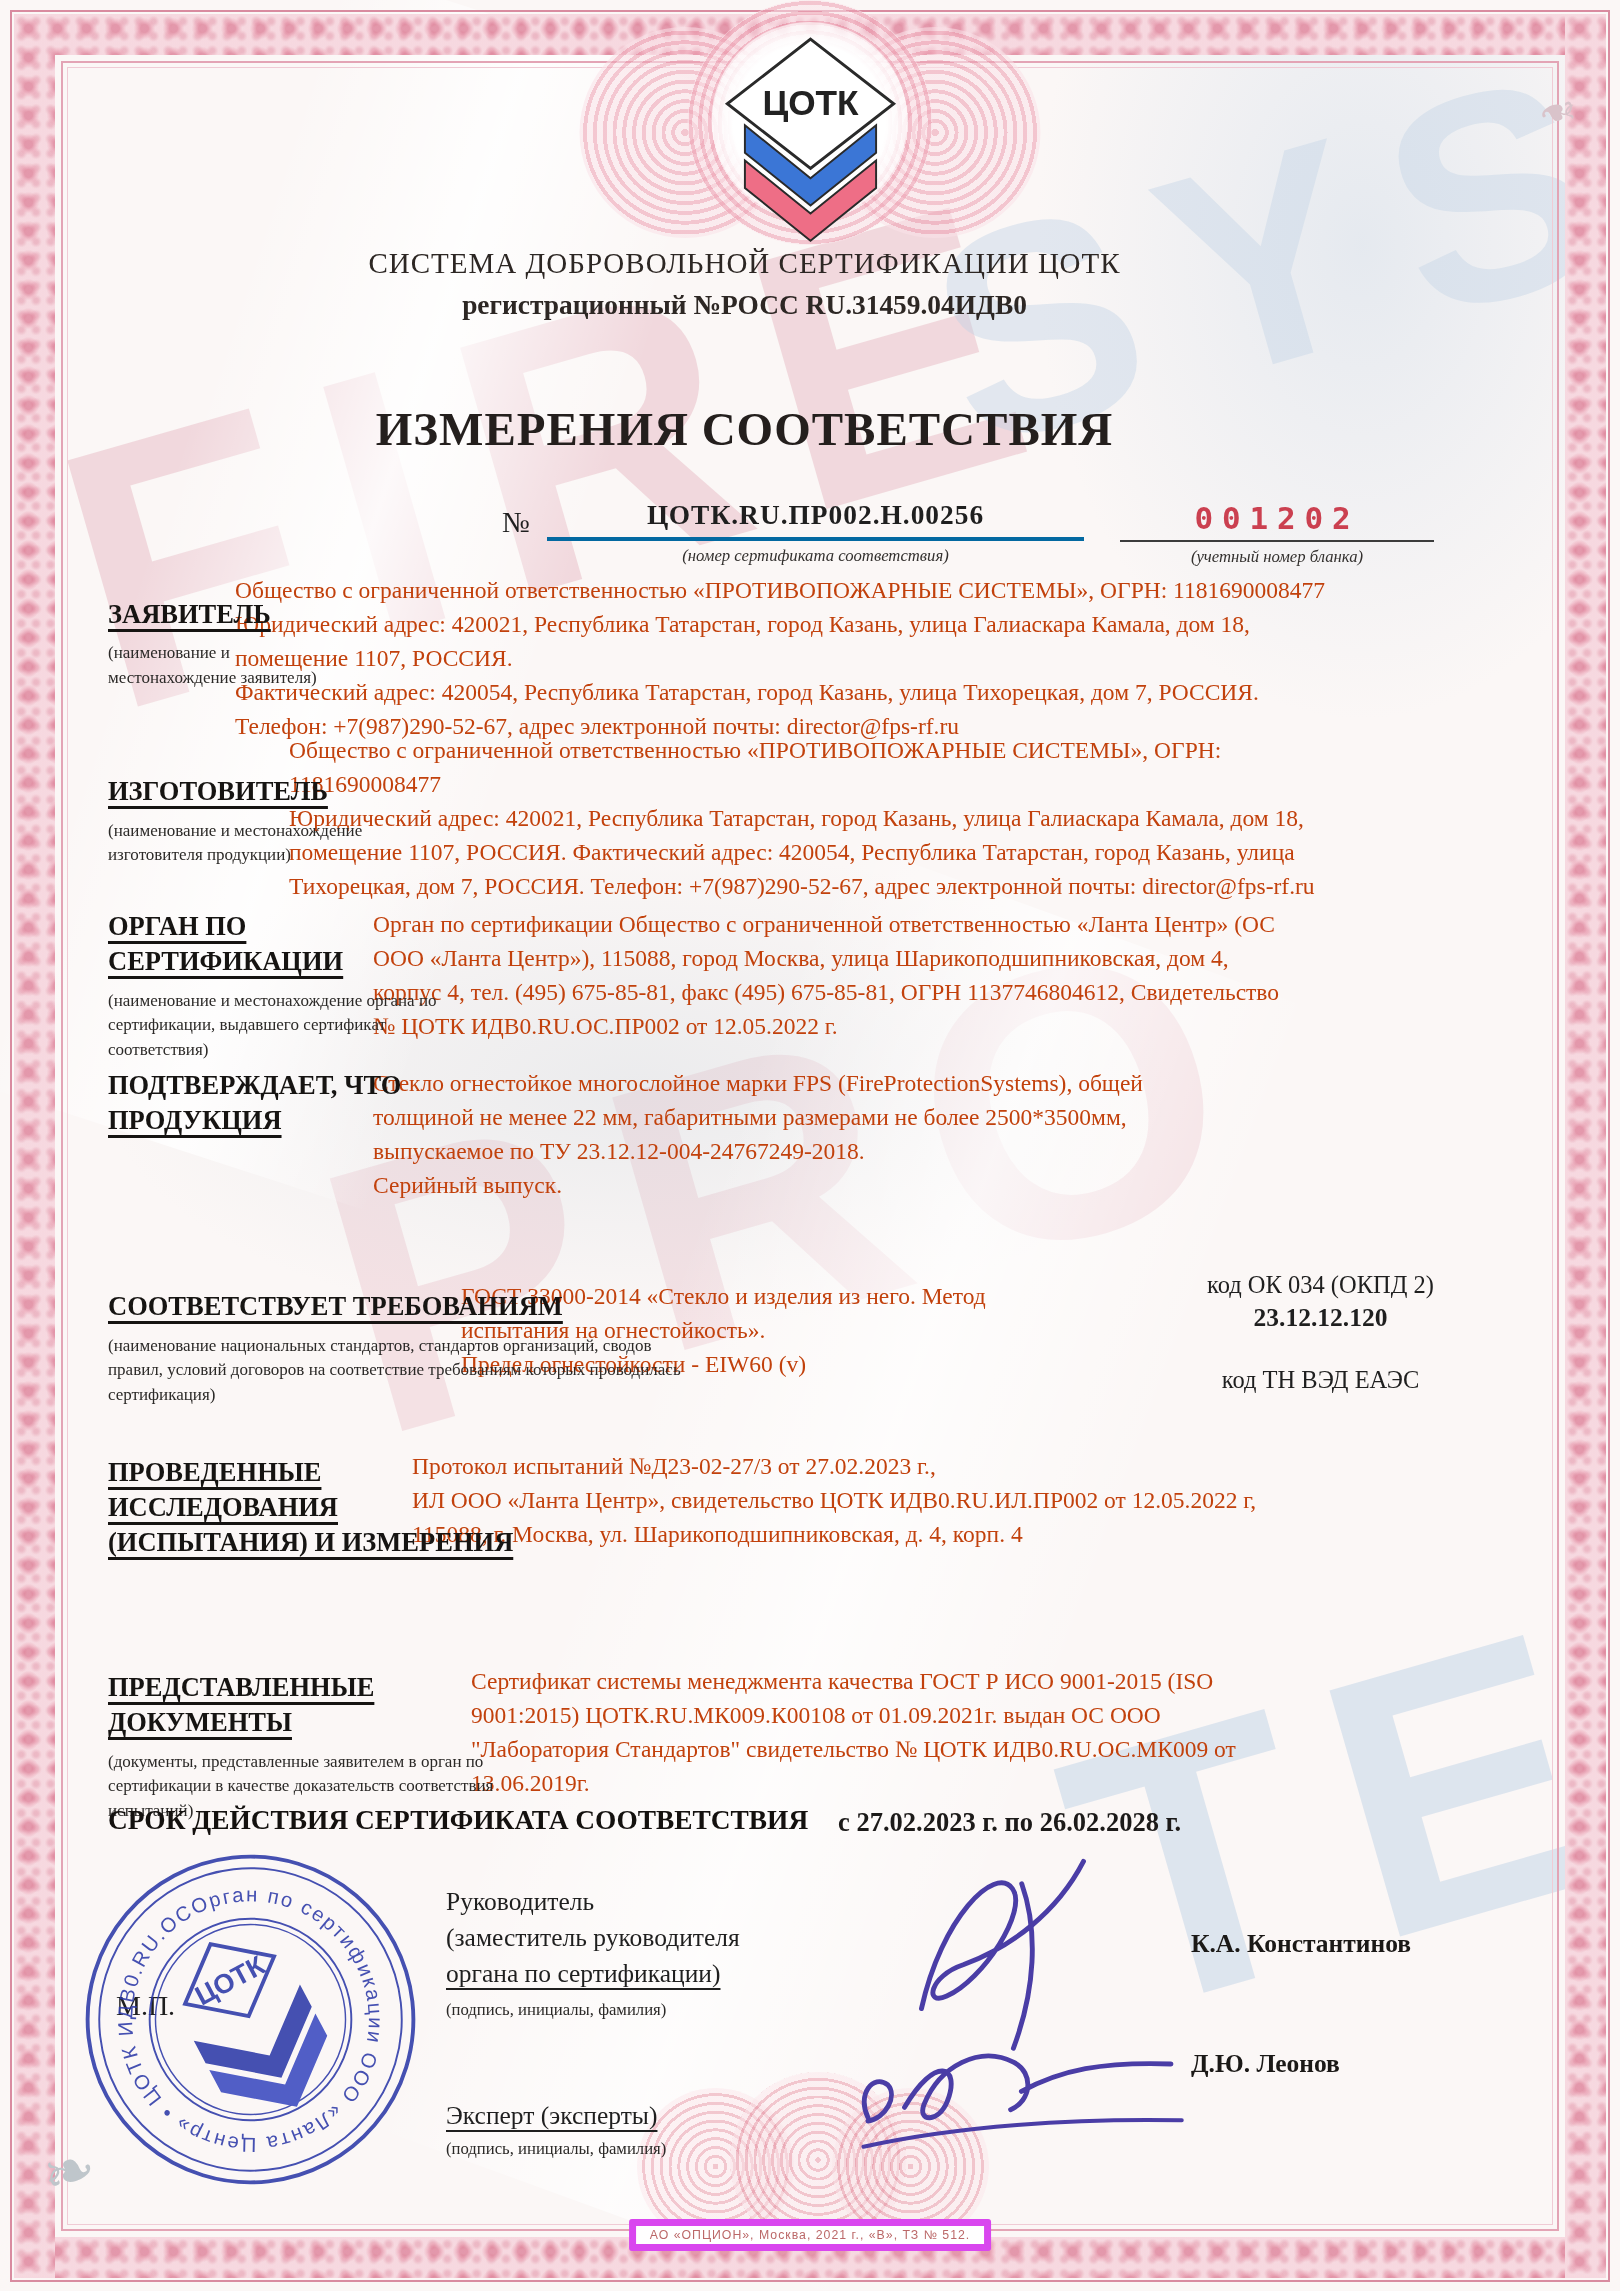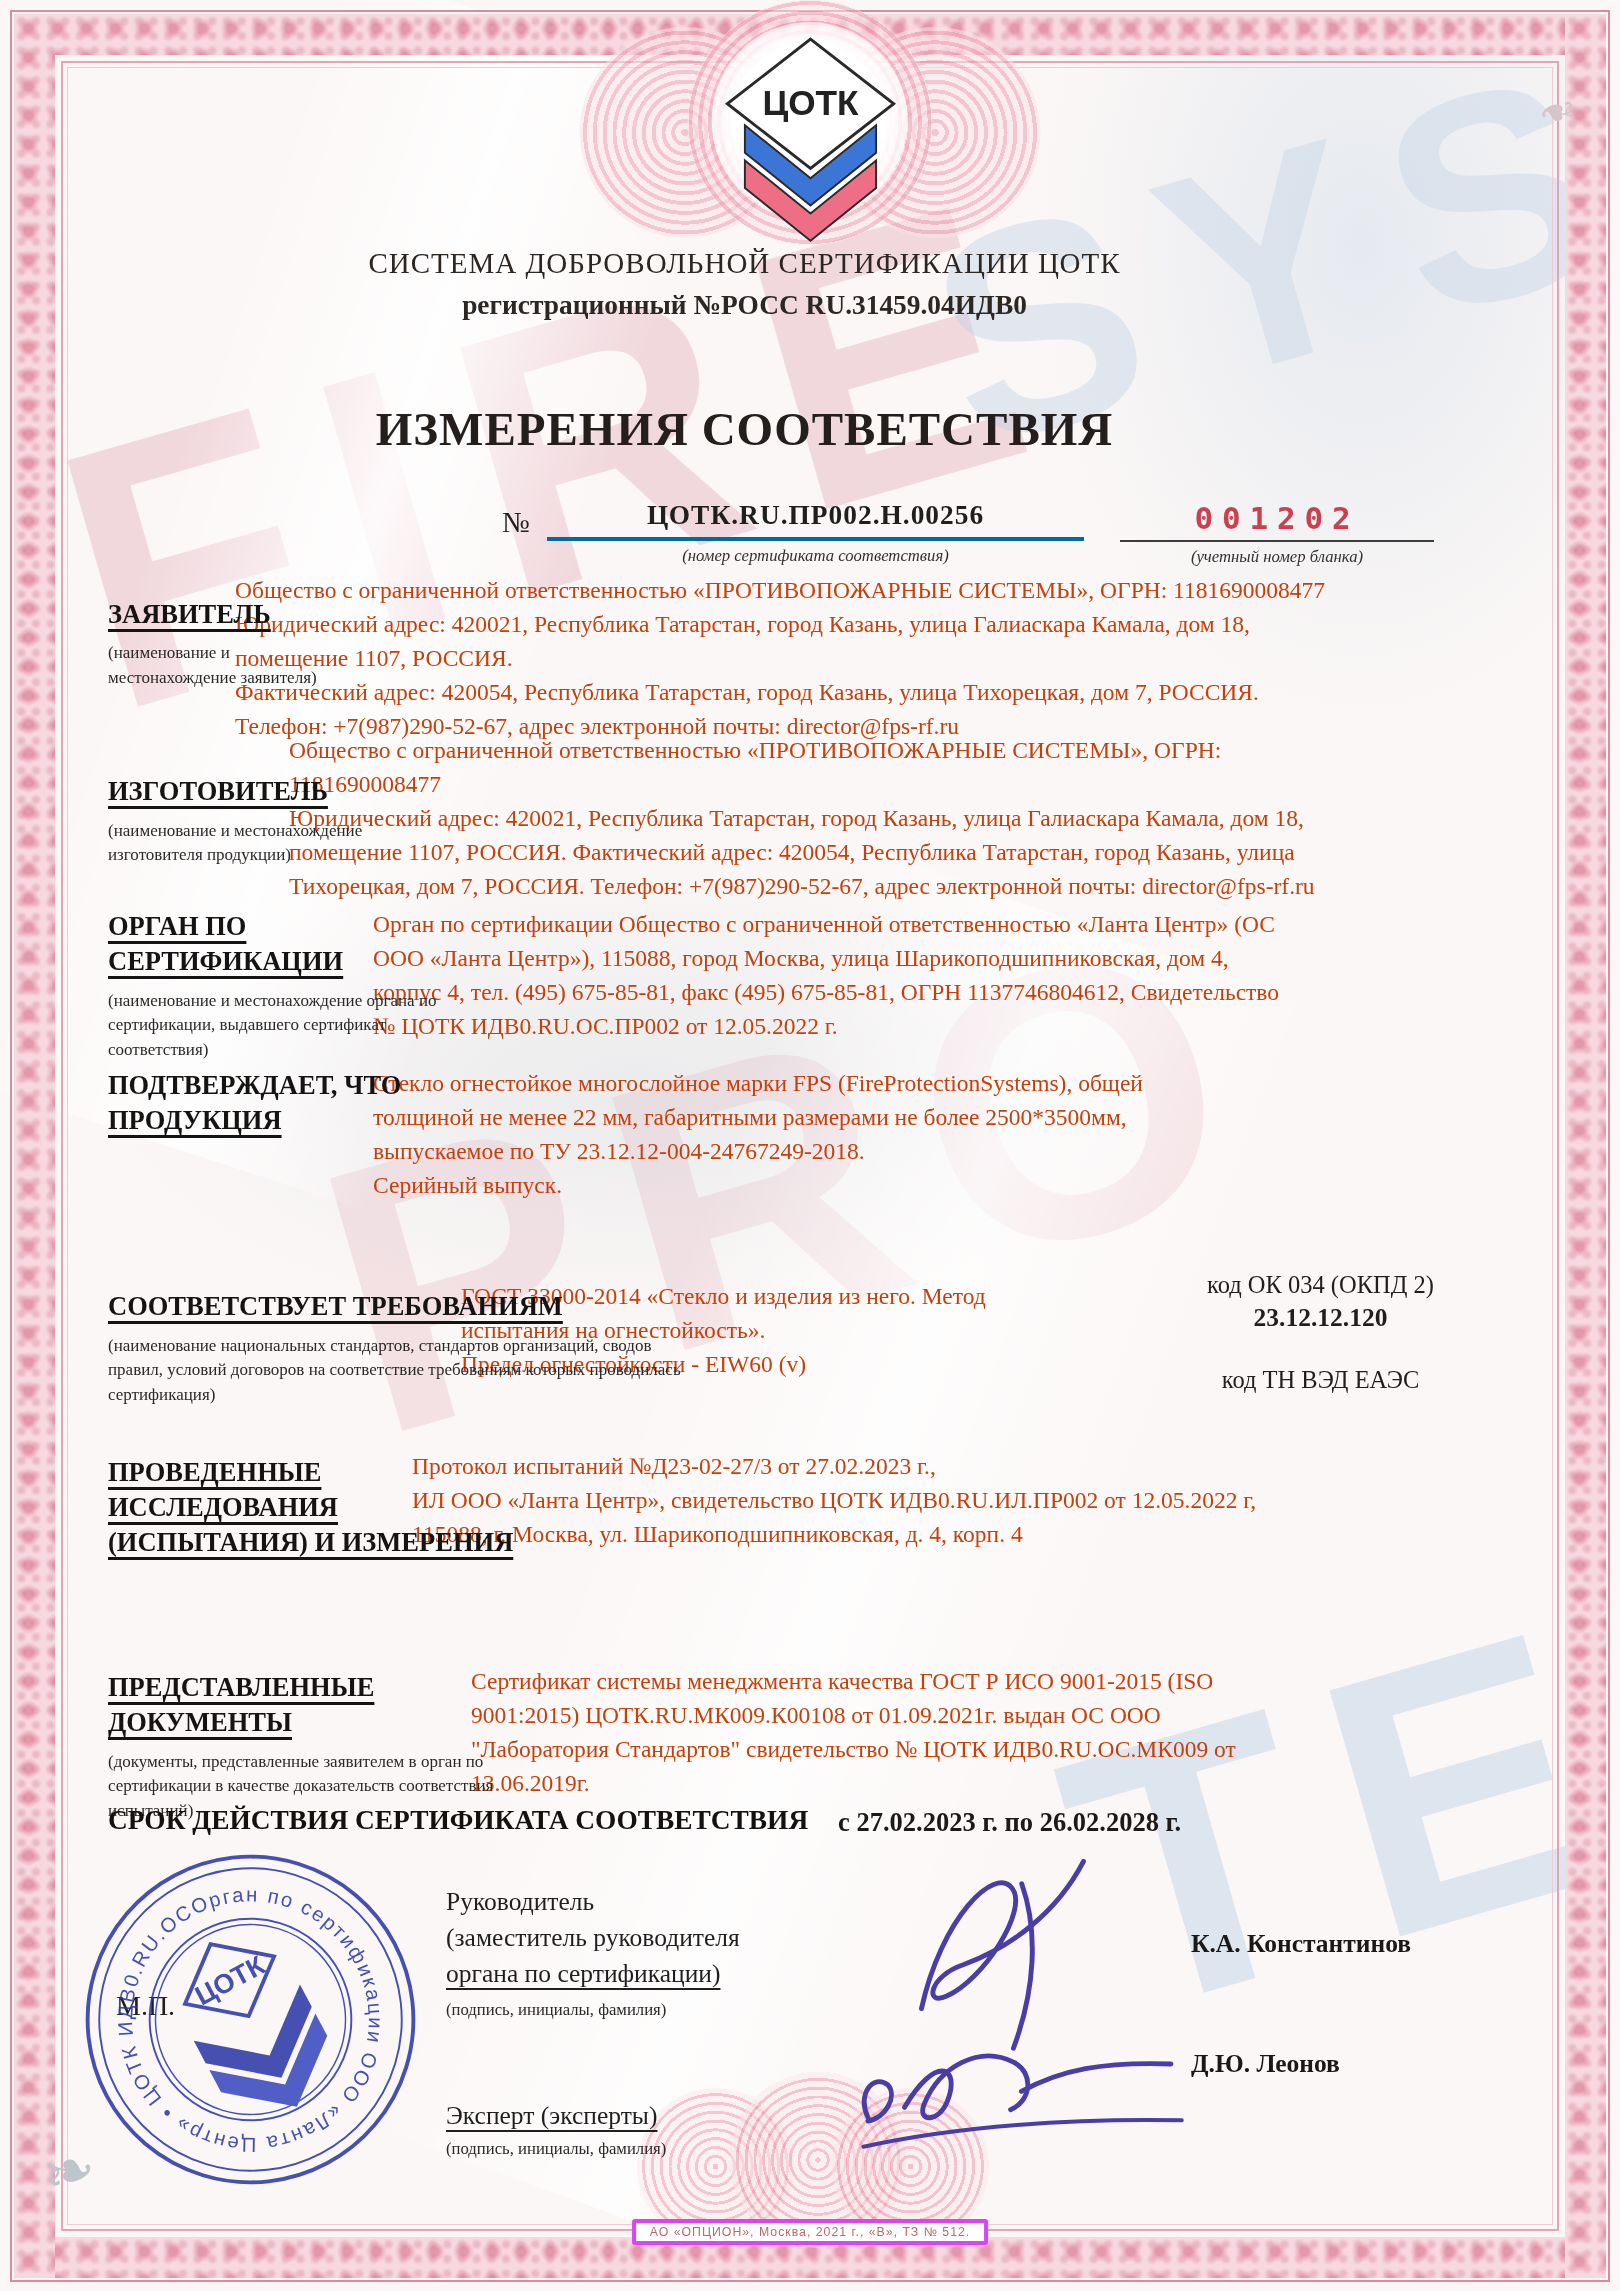--- a/index.html
+++ b/index.html
@@ -111,21 +111,21 @@
   .ag-2{left:853px;top:2019px;transform:rotate(-3deg);}
 
   
   .rosette-bottom{position:absolute;left:617px;top:2078px;width:392px;height:167px;z-index:1;opacity:0.8;}
   .rb-c{position:absolute;border-radius:50%;
         background:repeating-radial-gradient(circle, rgba(225,120,140,0.5) 0 2.9px, rgba(250,224,230,0.5) 2.9px 8.8px);}
   .rb-1{width:157px;height:157px;left:19.6px;top:9.8px;}
   .rb-2{width:176px;height:176px;left:113px;top:-5.9px;}
   .rb-3{width:157px;height:157px;right:19.6px;top:9.8px;}
   .footer-box{position:absolute;left:50%;transform:translateX(-50%);top:2219px;z-index:4;
-              background:#ffffff;border:4px solid #d946ef;border-radius:2.9px;padding:2px 13.7px;
+              background:#ffffff;border:7px solid #d946ef;border-radius:2.9px;padding:2px 13.7px;
               font-family:"Liberation Sans", sans-serif;font-size:12.3px;color:#bb6868;letter-spacing:1px;}
 </style>
 </head>
 <body>
 
 <div class="page">
 
   <span class="wm wm-1">FIRE</span>
   <span class="wm wm-2">PRO</span>
   <span class="wm wm-3">SYS</span>

